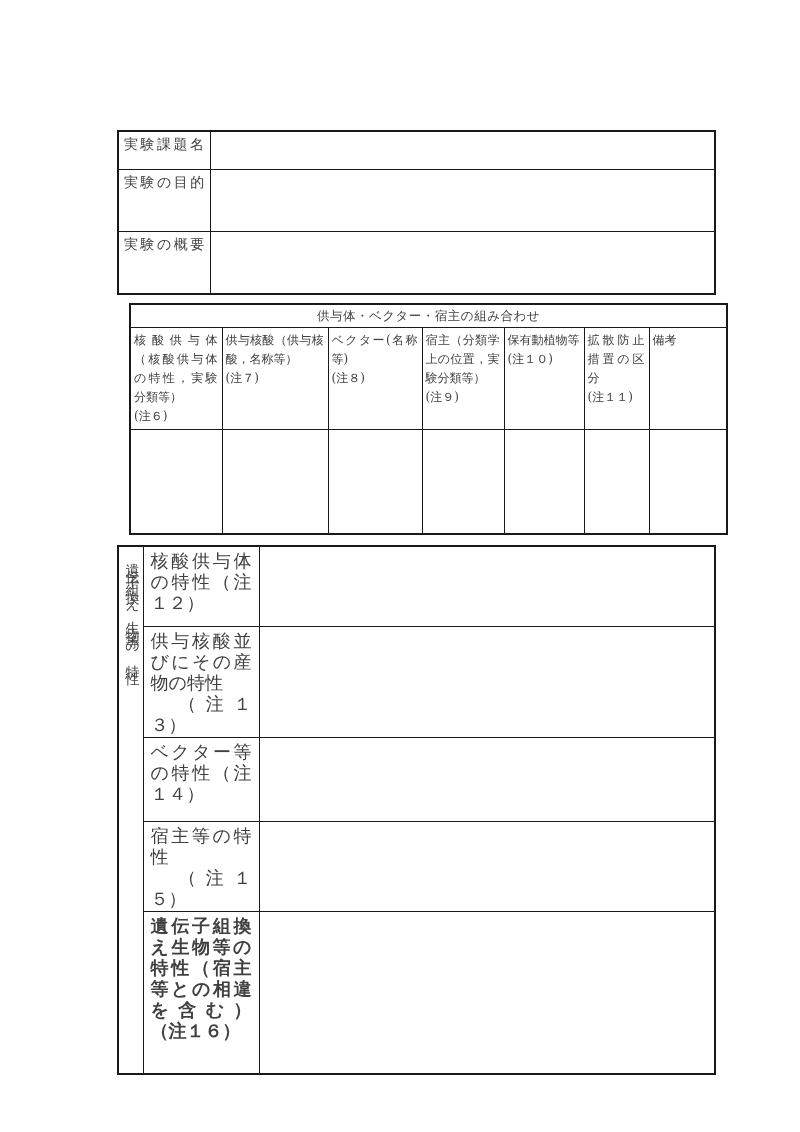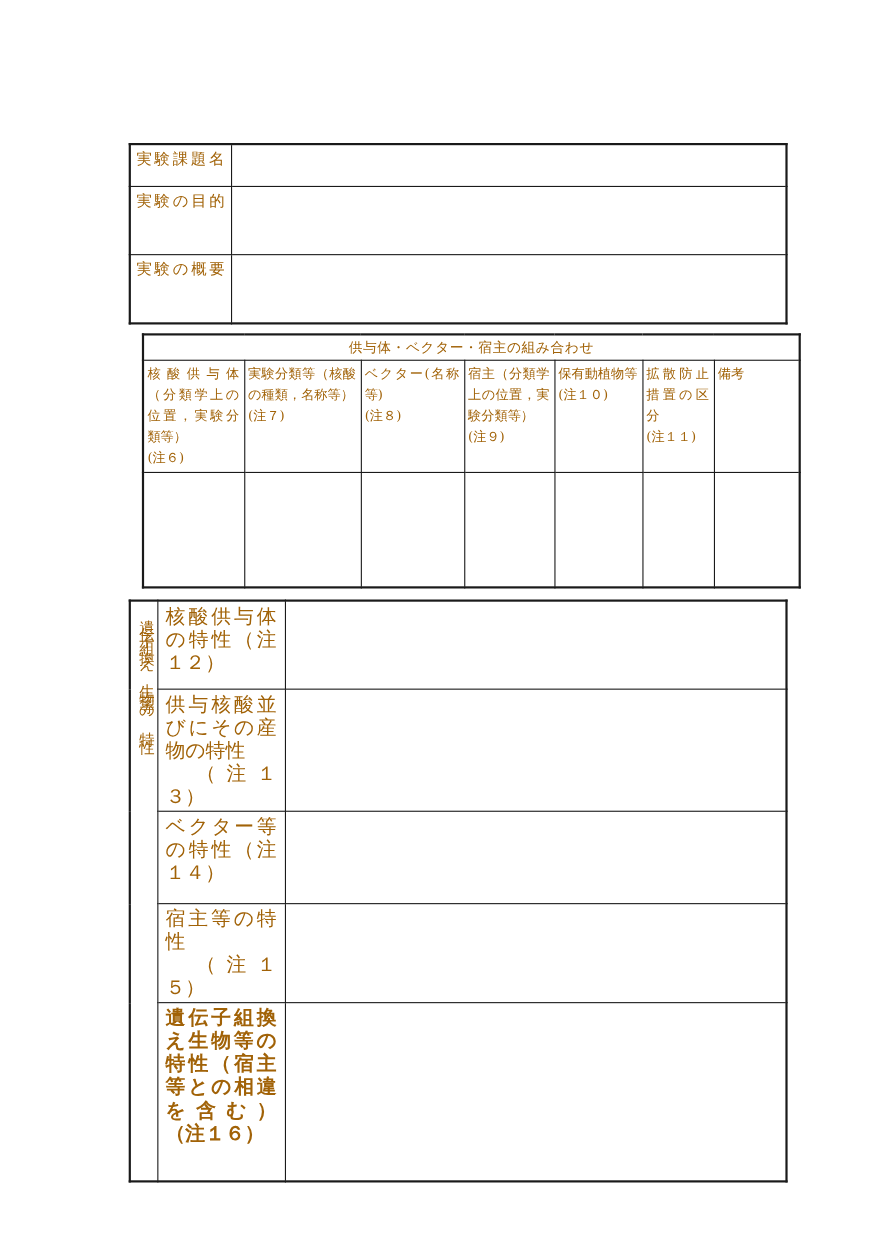--- a/index.html
+++ b/index.html
@@ -5,21 +5,21 @@
   html, body {
     margin: 0;
     padding: 0;
     background: #ffffff;
   }
   .page {
     position: relative;
     width: 800px;
     height: 1132px;
     background: #ffffff;
-    color: #a16207;
+    color: #404040;
     font-family: "DejaVu Serif", "Liberation Serif", serif;
     overflow: hidden;
   }
   table {
     position: absolute;
     border-collapse: collapse;
     table-layout: fixed;
     border: 2px solid #1a1a1a;
   }
   td, th {
@@ -142,25 +142,25 @@
       <col style="width:80px">
       <col style="width:65px">
       <col style="width:78px">
     </colgroup>
     <tbody>
         <tr>
       <th class="title" colspan="7">供与体・ベクター・宿主の組み合わせ</th>
     </tr>
     <tr>
       <th class="hcell">
-        <span class="ht">核酸供与体（分類学上の位置，実験分類等）</span>
+        <span class="ht">核酸供与体（核酸供与体の特性，実験分類等）</span>
         <span class="hn">(注６)</span>
       </th>
       <th class="hcell">
-        <span class="ht">実験分類等（核酸の種類，名称等）</span>
+        <span class="ht">供与核酸（供与核酸，名称等）</span>
         <span class="hn">(注７)</span>
       </th>
       <th class="hcell">
         <span class="ht">ベクター(名称等)</span>
         <span class="hn">(注８)</span>
       </th>
       <th class="hcell">
         <span class="ht">宿主（分類学上の位置，実験分類等）</span>
         <span class="hn">(注９)</span>
       </th>

